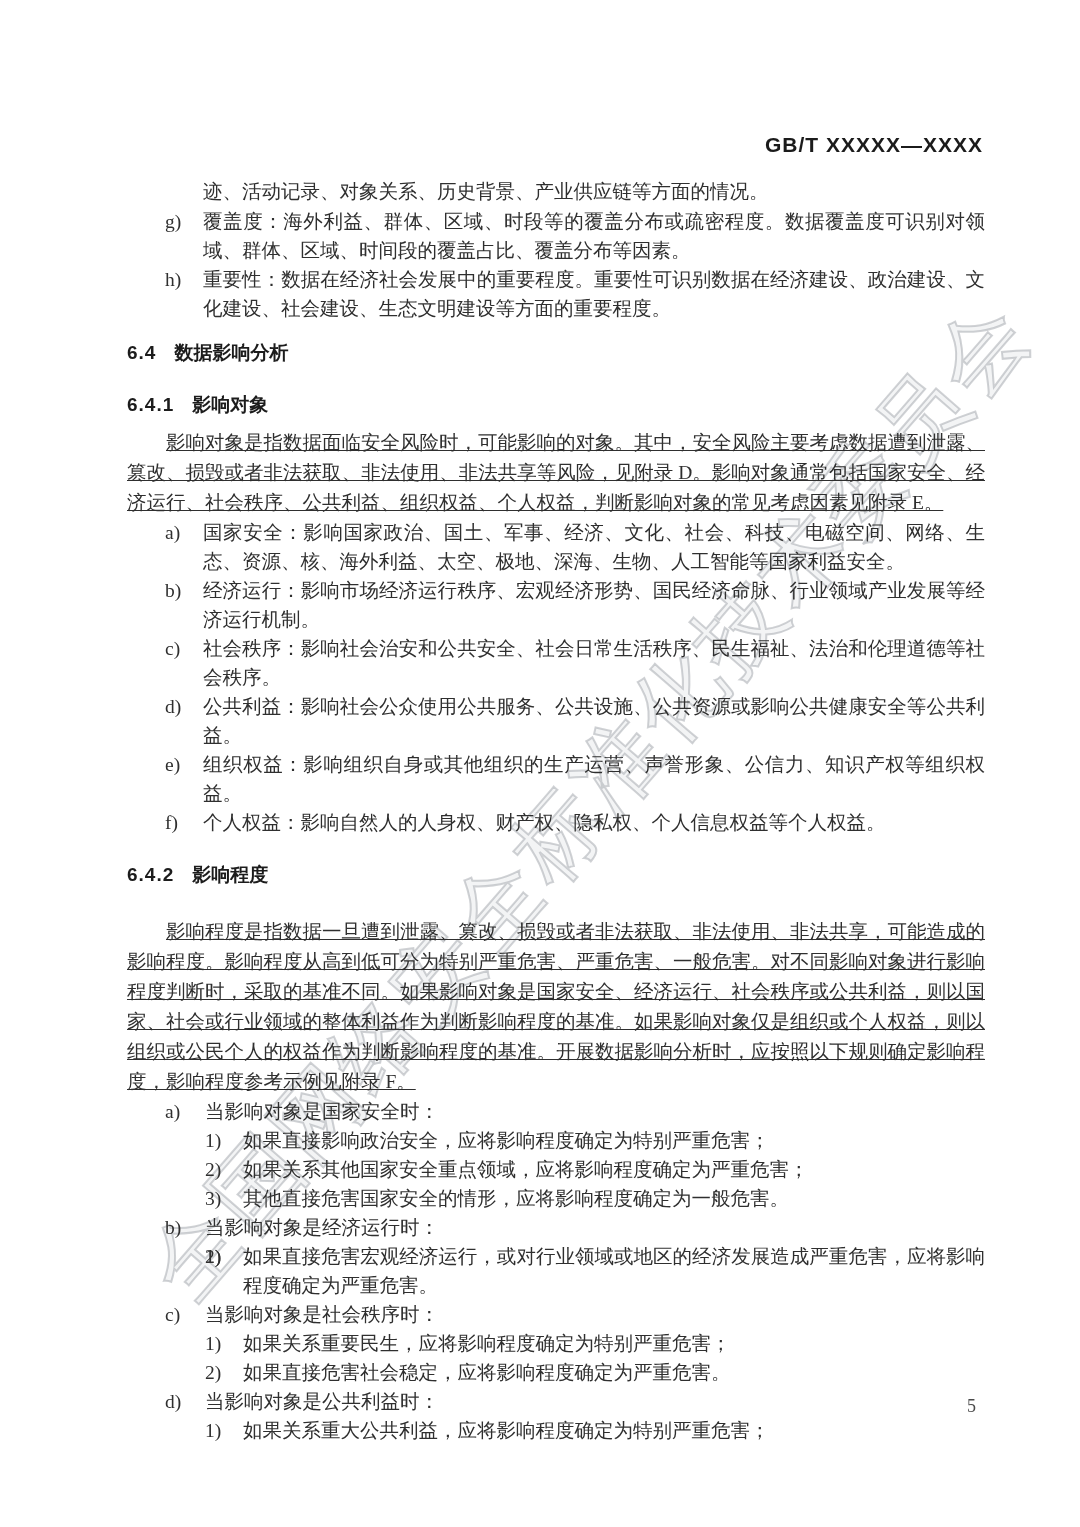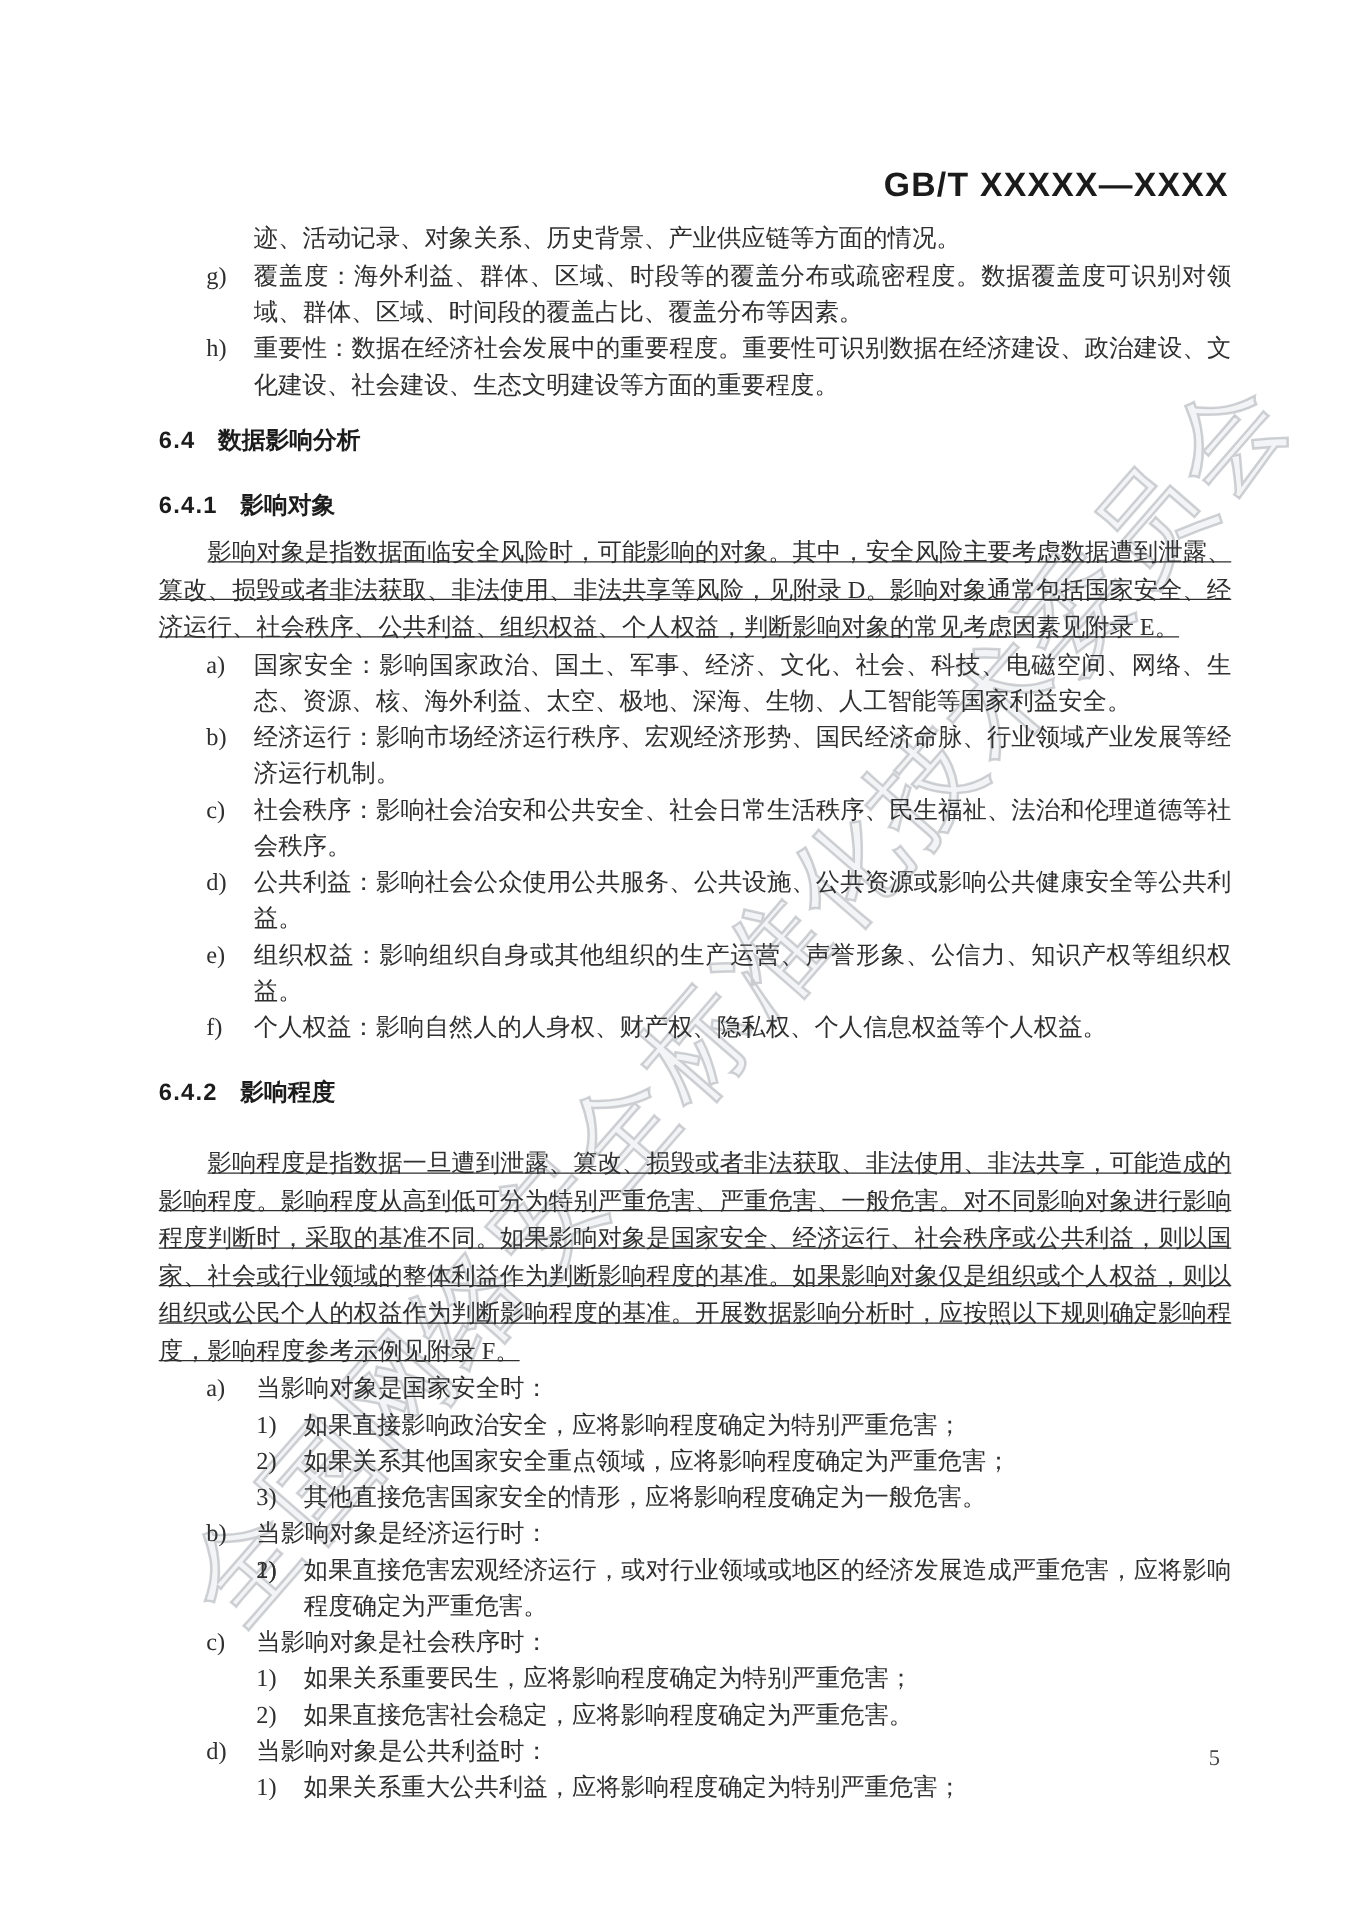--- a/index.html
+++ b/index.html
@@ -23,21 +23,21 @@
     color:rgba(190,194,200,0.18);
     -webkit-text-stroke:2px rgba(150,155,162,0.45);
     pointer-events:none;
     user-select:none;
   }
   .doc-code {
     position:absolute;
     top:133px; right:97px;
     font-family:"Liberation Sans","DejaVu Sans",sans-serif;
     font-weight:bold;
-    font-size:27px;
+    font-size:21px;
     letter-spacing:1px;
     color:#1b1b1b;
   }
   .content {
     position:absolute;
     left:127px; top:176px;
     width:858px;
     font-size:19.5px;
     line-height:31px;
     text-align:justify;

